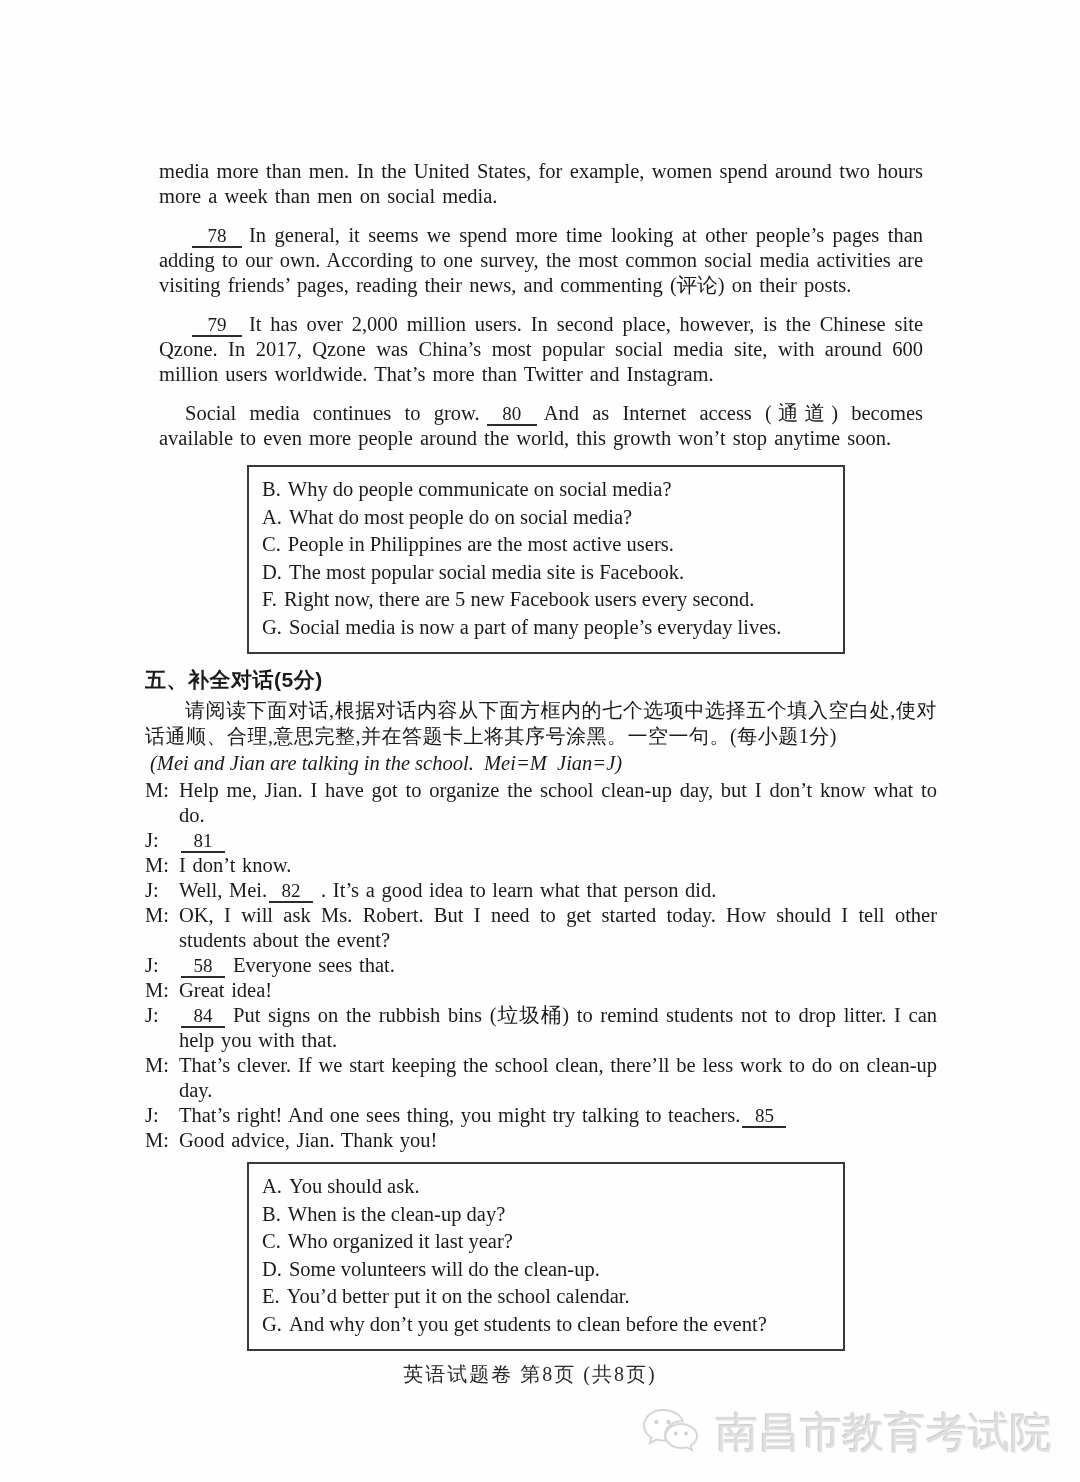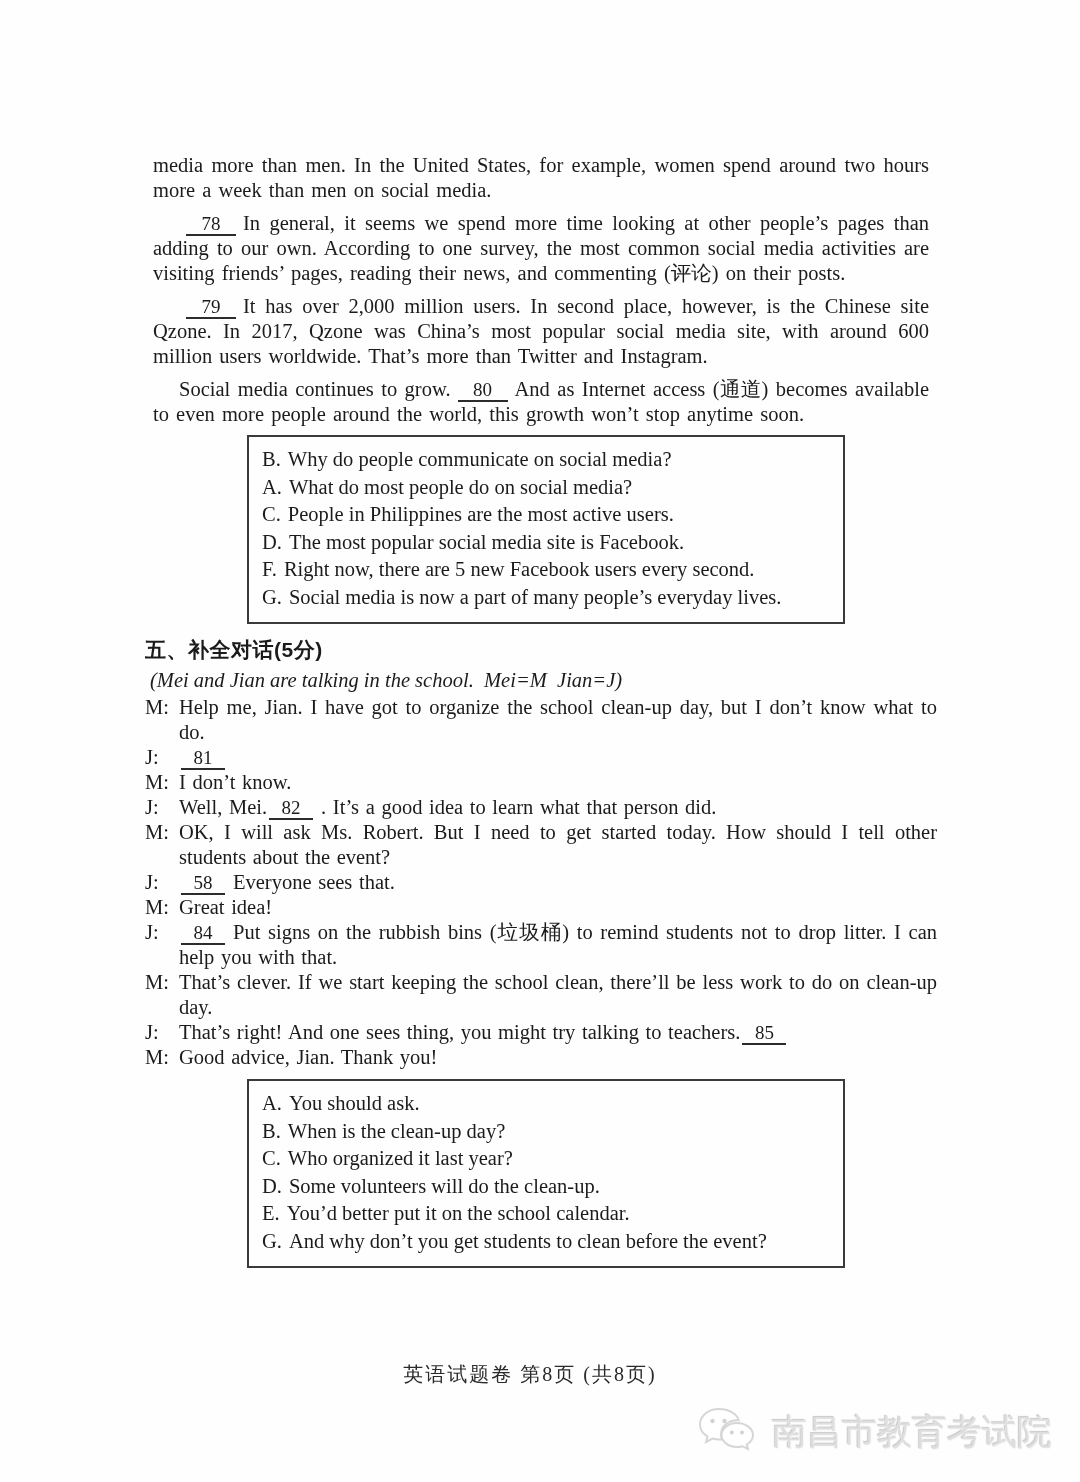--- a/index.html
+++ b/index.html
@@ -7,21 +7,21 @@
     width:1080px;height:1482px;
     background:#ffffff;
     font-family:"Liberation Serif","DejaVu Serif",serif;
     color:#1b1b1b;
     -webkit-font-smoothing:antialiased;
   }
   .page{position:relative;width:1080px;height:1482px;background:#fffefe;overflow:hidden;}
   .content{position:absolute;left:145px;top:145px;width:792px;}
 
   
-  .para{margin:8px;font-size:20.5px;line-height:25px;text-align:justify;word-spacing:2px;}
+  .para{margin:14px;font-size:20.5px;line-height:25px;text-align:justify;word-spacing:2px;}
   .para.indent{text-indent:26px;}
 
   
   .blank{
     display:inline-block;
     min-width:50px;
     text-align:center;
     border-bottom:2px solid #2c2c2c;
     line-height:21px;
     margin:0 7px;
@@ -78,21 +78,21 @@
     font-size:20px;
     letter-spacing:2px;
     color:#2a2a2a;
   }
 
   
   .watermark{
     position:absolute;top:1405px;right:28px;
     display:flex;align-items:center;gap:13px;
     color:#dedede;
-    font-size:35px;
+    font-size:42px;
     font-family:Liberation Mono, monospace;
     text-shadow:1px 1px 1px #f7f7f7,-1px -1px 1px #c8c8c8;
     white-space:nowrap;
   }
   .watermark svg{display:block;}
 </style>
 </head>
 <body>
 
 <div class="page">
@@ -114,20 +114,21 @@
     <div class="opt-box">
       <div class="opt"><span class="opt-label">B.</span><span>Why do people communicate on social media?</span></div>
       <div class="opt"><span class="opt-label">A.</span><span>What do most people do on social media?</span></div>
       <div class="opt"><span class="opt-label">C.</span><span>People in Philippines are the most active users.</span></div>
       <div class="opt"><span class="opt-label">D.</span><span>The most popular social media site is Facebook.</span></div>
       <div class="opt"><span class="opt-label">F.</span><span>Right now, there are 5 new Facebook users every second.</span></div>
       <div class="opt"><span class="opt-label">G.</span><span>Social media is now a part of many people’s everyday lives.</span></div>
     </div>
 
     <div class="sec-heading">五、补全对话(5分)</div>
+    <p class="sec-instructions">请阅读下面对话,根据对话内容从下面方框内的七个选项中选择五个填入空白处,使对话通顺、合理,意思完整,并在答题卡上将其序号涂黑。一空一句。(每小题1分)</p>
     <p class="stage-direction">(Mei and Jian are talking in the school.  Mei=M  Jian=J)</p>
 
     <div class="dl-row">
       <span class="spk">M:</span>
       <span class="dtext">Help me, Jian. I have got to organize the school clean-up day, but I don’t know what to do.</span>
     </div>
     <div class="dl-row">
       <span class="spk">J:</span>
       <span class="dtext"><span class="blank">81</span></span>
     </div>

